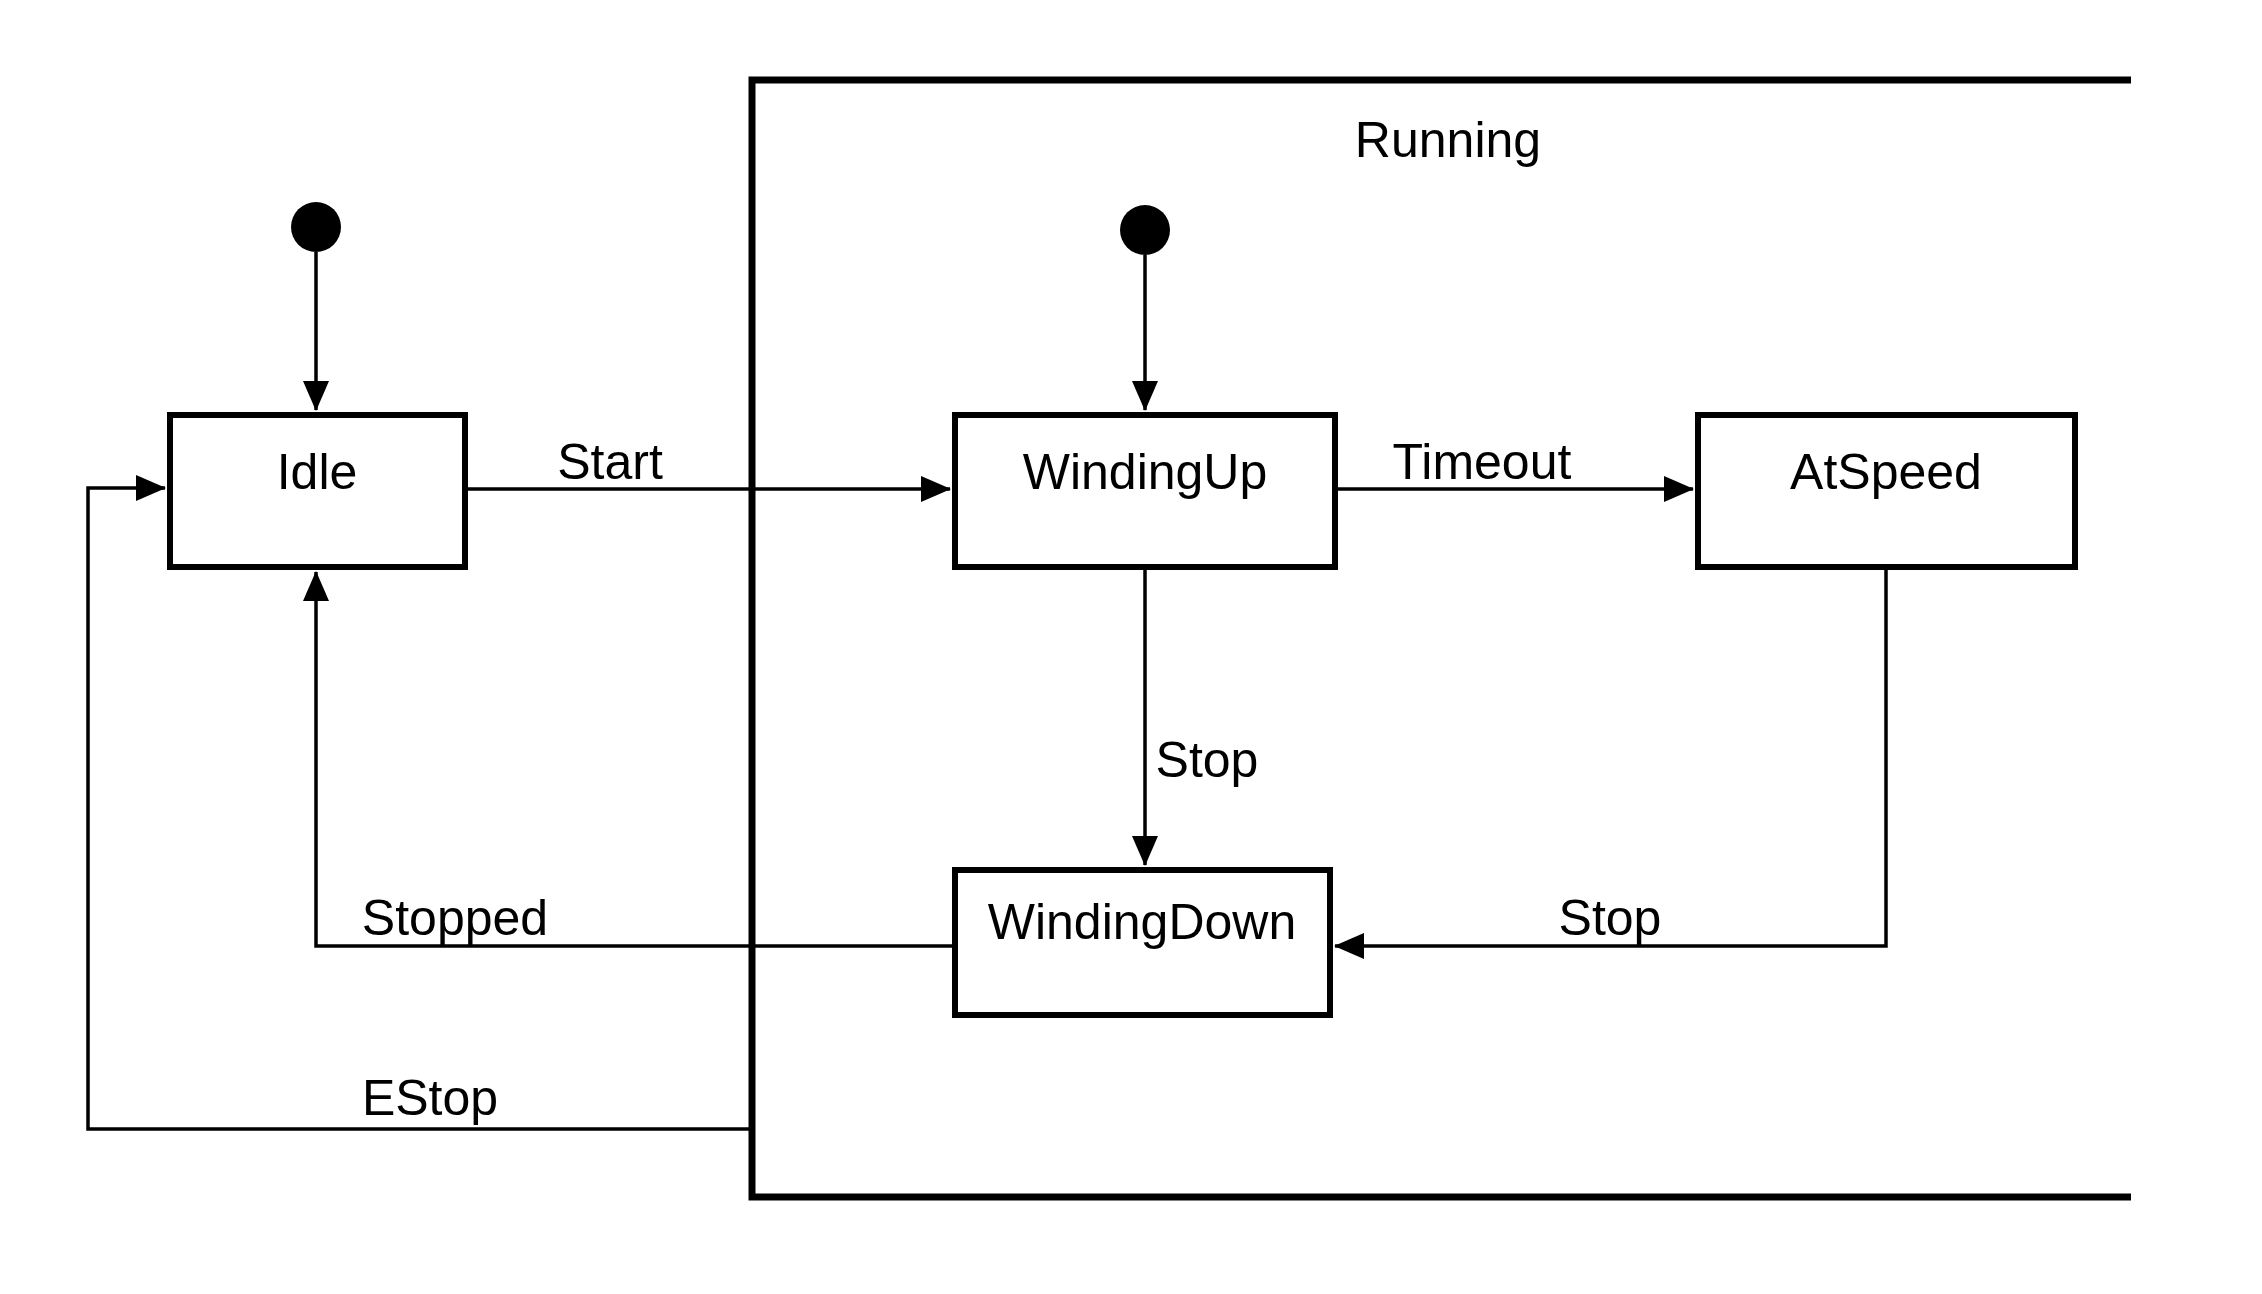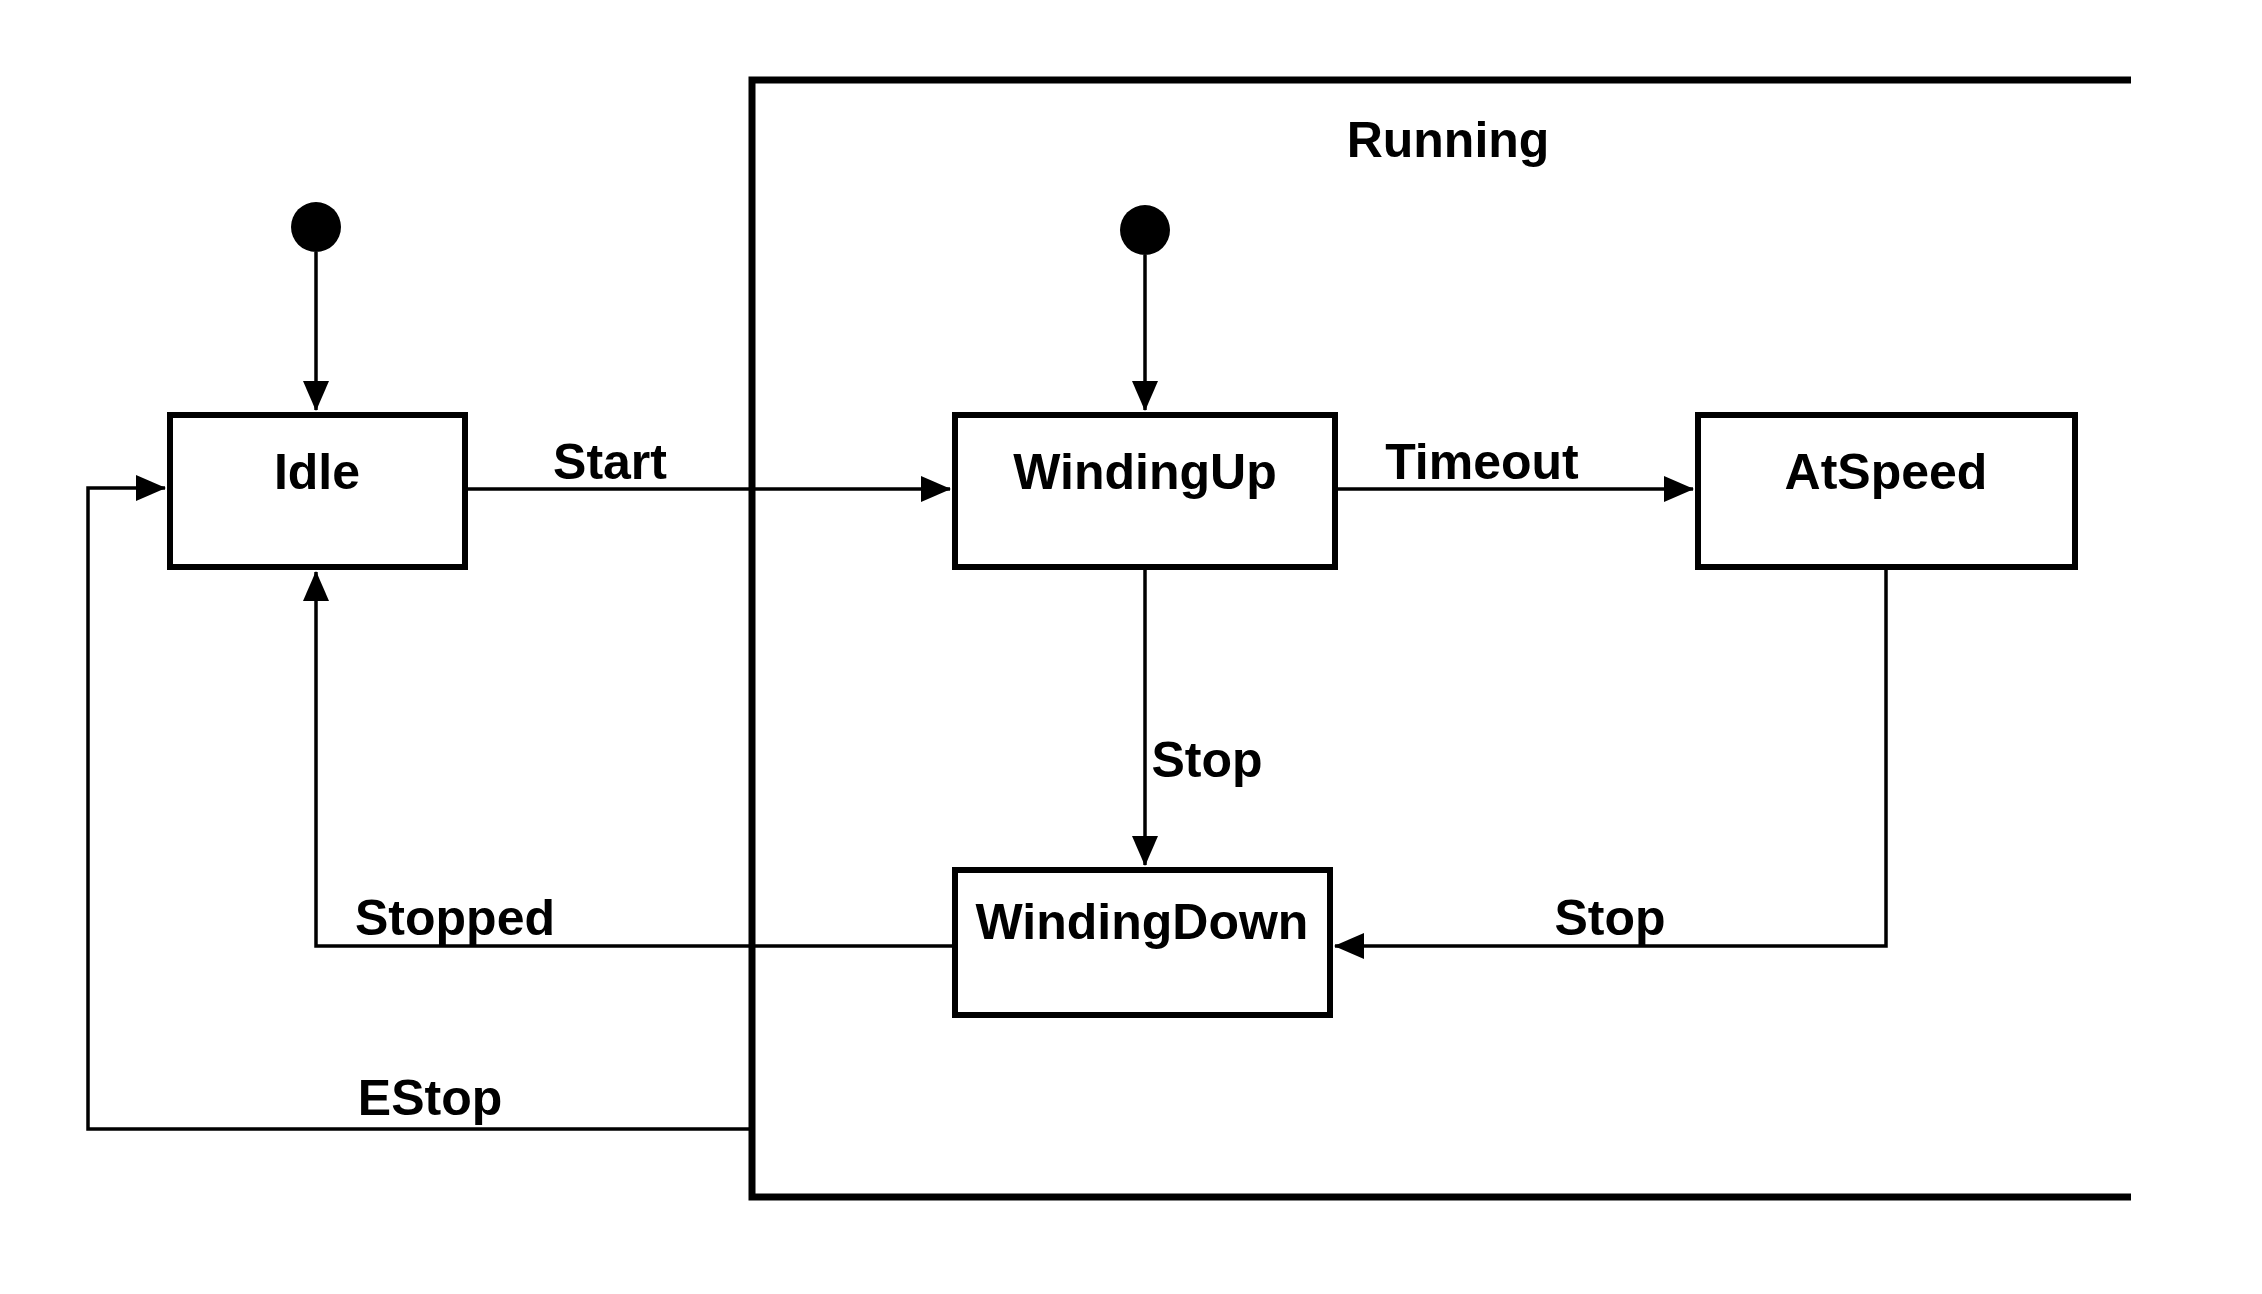--- a/index.html
+++ b/index.html
@@ -5,21 +5,20 @@
   :root{
     --line-color:#000000;
     --bg-color:#ffffff;
   }
   html,body{margin:0;padding:0;background:var(--bg-color);}
   .canvas{
     position:relative;
     width:2131px;height:1294px;
     background:var(--bg-color);
     overflow:hidden;
-    font-weight:bold;
   }
   svg{display:block;}
   .state-rect{fill:var(--bg-color);stroke:var(--line-color);stroke-width:6;}
   .region-rect{fill:var(--bg-color);stroke:var(--line-color);stroke-width:7;}
   .edge{fill:none;stroke:var(--line-color);stroke-width:3.5;}
   .init-dot{fill:var(--line-color);stroke:none;}
   text{
     font-family:"Liberation Sans", sans-serif;
     font-size:50px;
     fill:var(--line-color);

